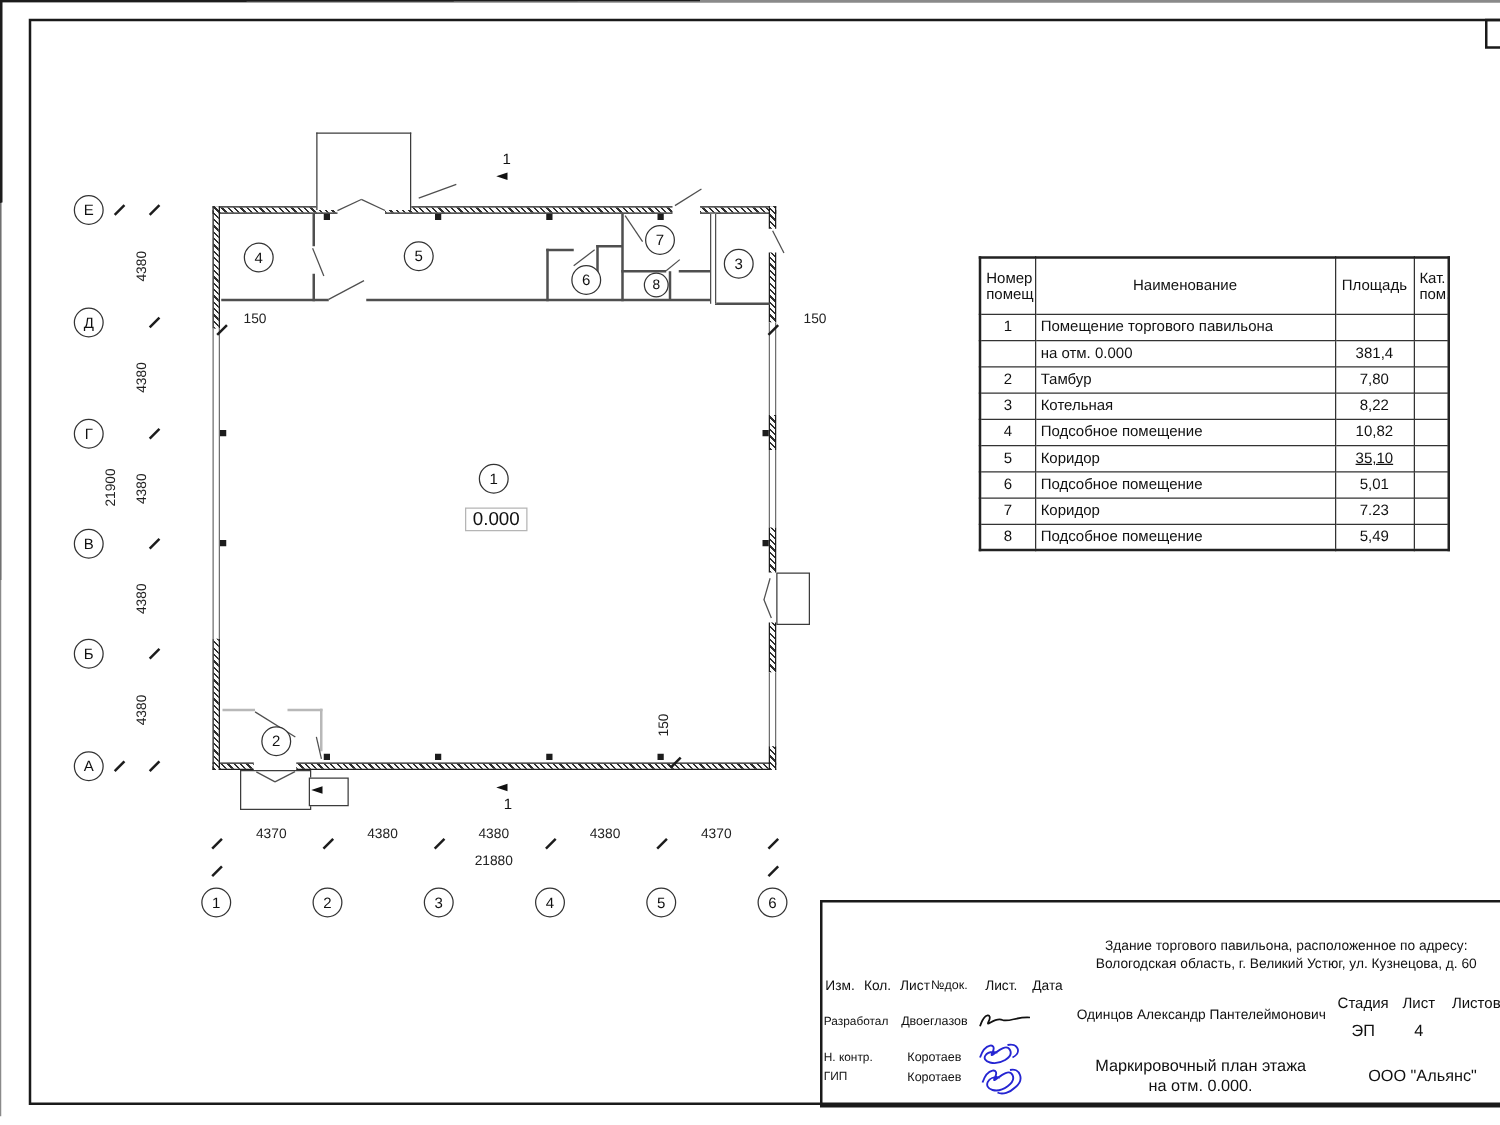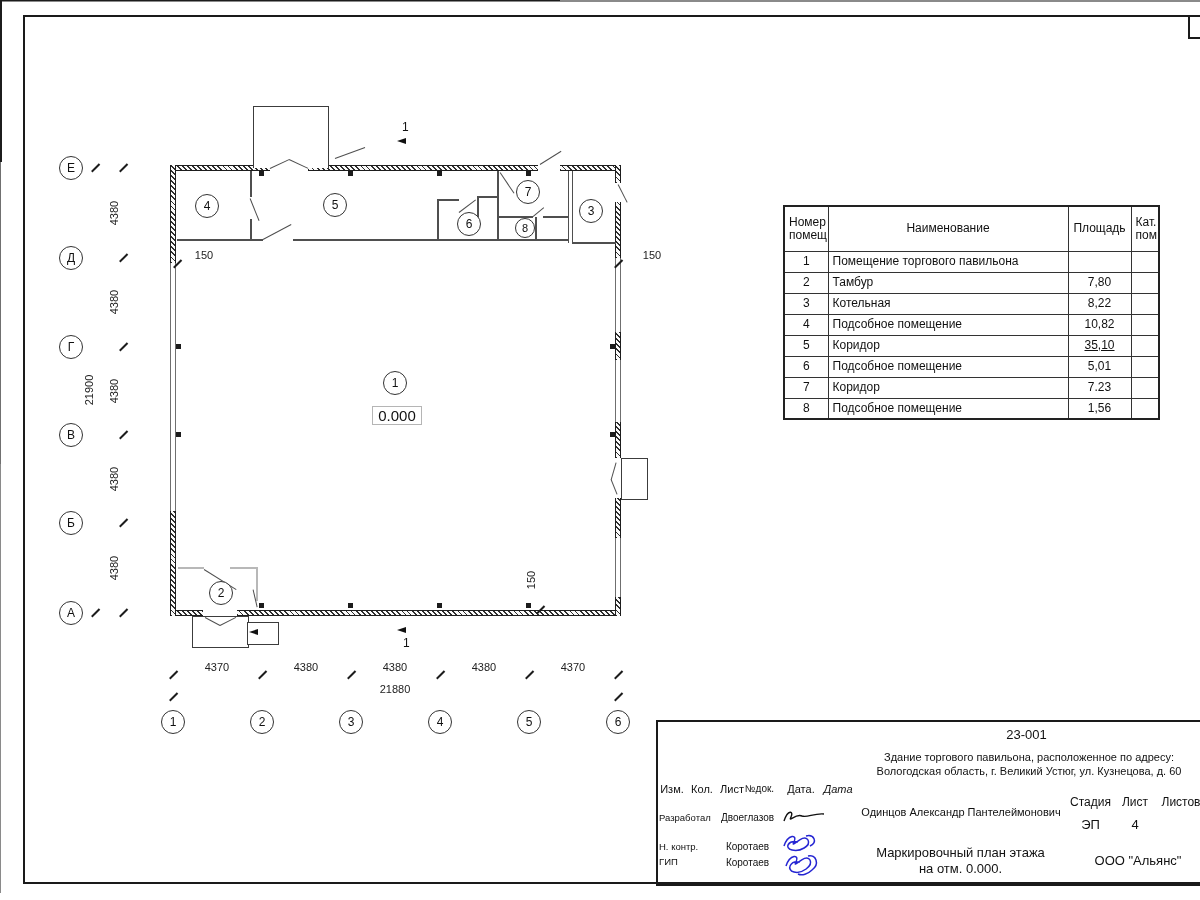--- a/index.html
+++ b/index.html
@@ -291,20 +291,26 @@
       <th style="text-align:center;">Кат.
 пом.</th>
     </tr>
     <tr style="height:21px;">
       <td style="text-align:center;">1</td>
       <td>Помещение торгового павильона</td>
       <td style="text-align:center;"></td>
       <td></td>
     </tr>
     <tr style="height:21px;">
+      <td style="text-align:center;"></td>
+      <td>на отм. 0.000</td>
+      <td style="text-align:center;">381,4</td>
+      <td></td>
+    </tr>
+    <tr style="height:21px;">
       <td style="text-align:center;">2</td>
       <td>Тамбур</td>
       <td style="text-align:center;">7,80</td>
       <td></td>
     </tr>
     <tr style="height:21px;">
       <td style="text-align:center;">3</td>
       <td>Котельная</td>
       <td style="text-align:center;">8,22</td>
       <td></td>
@@ -329,21 +335,21 @@
     </tr>
     <tr style="height:21px;">
       <td style="text-align:center;">7</td>
       <td>Коридор</td>
       <td style="text-align:center;">7.23</td>
       <td></td>
     </tr>
     <tr style="height:21px;">
       <td style="text-align:center;">8</td>
       <td>Подсобное помещение</td>
-      <td style="text-align:center;">1,56</td>
+      <td style="text-align:center;">5,49</td>
       <td></td>
     </tr>
   </tbody>
     </table>
 
   <div class="frame" style="left:656px;top:720px;width:560px;height:162px;border-width:2px;"></div>
 
   <div class="vl tbl" style="left:688;top:720;height:77px;"></div>
   <div class="vl tbl" style="left:716;top:720;height:162px;"></div>
   <div class="vl tbl" style="left:748;top:720;height:77px;"></div>
@@ -365,39 +371,38 @@
   <div class="hl tbl" style="left:656;top:868;width:197px;"></div>
   <div class="hl tbl" style="left:656;top:838;width:560px;"></div>
   <div class="hl tbl" style="left:853;top:747;width:363px;"></div>
   <div class="hl tbl" style="left:853;top:793;width:363px;"></div>
   <div class="hl tbl" style="left:1068;top:810;width:148px;"></div>
 
   <div class="tbt ctr" style="left:656px;top:781px;width:32px;height:15px;font-size:11px;">Изм.</div>
   <div class="tbt ctr" style="left:688px;top:781px;width:28px;height:15px;font-size:11px;">Кол.</div>
   <div class="tbt ctr" style="left:716px;top:781px;width:32px;height:15px;font-size:11px;">Лист</div>
   <div class="tbt ctr" style="left:744px;top:781px;width:31px;height:15px;font-size:10px;">№док.</div>
-  <div class="tbt ctr" style="left:779px;top:781px;width:44px;height:15px;font-size:11px;">Дата.</div>
-  <div class="tbt ctr" style="left:823px;top:781px;width:30px;height:15px;font-size:11px;font-style:italic;">Дата</div>
+  <div class="tbt ctr" style="left:779px;top:781px;width:44px;height:15px;font-size:11px;">Лист.</div>
+  <div class="tbt ctr" style="left:823px;top:781px;width:30px;height:15px;font-size:11px;">Дата</div>
 
   <div class="tbt" style="left:659px;top:812px;font-size:9.5px;">Разработал</div>
   <div class="tbt ctr" style="left:716px;top:810px;width:63px;height:15px;font-size:10px;">Двоеглазов</div>
   <div class="tbt" style="left:659px;top:841px;font-size:9.5px;">Н. контр.</div>
   <div class="tbt ctr" style="left:716px;top:839px;width:63px;height:15px;font-size:10px;">Коротаев</div>
   <div class="tbt" style="left:659px;top:856px;font-size:9.5px;">ГИП</div>
   <div class="tbt ctr" style="left:716px;top:855px;width:63px;height:15px;font-size:10px;">Коротаев</div>
 
   <svg width="48" height="22" style="position:absolute;left:780px;top:805px;">
     <path d="M4,16 C8,4 14,6 11,12 C8,18 16,8 22,11 C27,13 34,8 44,9" stroke="#111" stroke-width="1.4" fill="none"></path>
   </svg>
   <svg width="52" height="48" style="position:absolute;left:778px;top:832px;">
     <path d="M6,14 C10,2 20,2 16,10 C12,18 26,0 30,8 C33,14 22,20 14,18 C6,16 10,8 20,10 M28,4 C36,2 40,10 32,14" stroke="#2525d2" stroke-width="1.5" fill="none"></path>
     <path d="M8,34 C12,22 22,22 18,30 C14,38 28,20 32,28 C35,34 24,42 16,40 C8,38 12,28 22,30 M30,24 C38,22 42,32 34,38 C30,42 24,44 20,42" stroke="#2525d2" stroke-width="1.5" fill="none"></path>
   </svg>
 
-  <div class="tbt ctr" style="left:853px;top:726px;width:347px;height:16px;font-size:13px;">23-001</div>
   <div class="tbt ctr" style="left:853px;top:750px;width:352px;height:14px;font-size:11px;">Здание торгового павильона, расположенное по адресу:</div>
   <div class="tbt ctr" style="left:853px;top:764px;width:352px;height:14px;font-size:11px;">Вологодская область, г. Великий Устюг, ул. Кузнецова, д. 60</div>
   <div class="tbt ctr" style="left:855px;top:804px;width:212px;height:16px;font-size:11px;">Одинцов Александр Пантелеймонович</div>
   <div class="tbt ctr" style="left:1068px;top:794px;width:45px;height:15px;font-size:12px;">Стадия</div>
   <div class="tbt ctr" style="left:1113px;top:794px;width:44px;height:15px;font-size:12px;">Лист</div>
   <div class="tbt ctr" style="left:1157px;top:794px;width:48px;height:15px;font-size:12px;">Листов</div>
   <div class="tbt ctr" style="left:1068px;top:815px;width:45px;height:18px;font-size:13px;">ЭП</div>
   <div class="tbt ctr" style="left:1113px;top:815px;width:44px;height:18px;font-size:13px;">4</div>
   <div class="tbt ctr" style="left:853px;top:845px;width:215px;height:15px;font-size:13px;">Маркировочный план этажа</div>
   <div class="tbt ctr" style="left:853px;top:861px;width:215px;height:15px;font-size:13px;">на отм. 0.000.</div>

